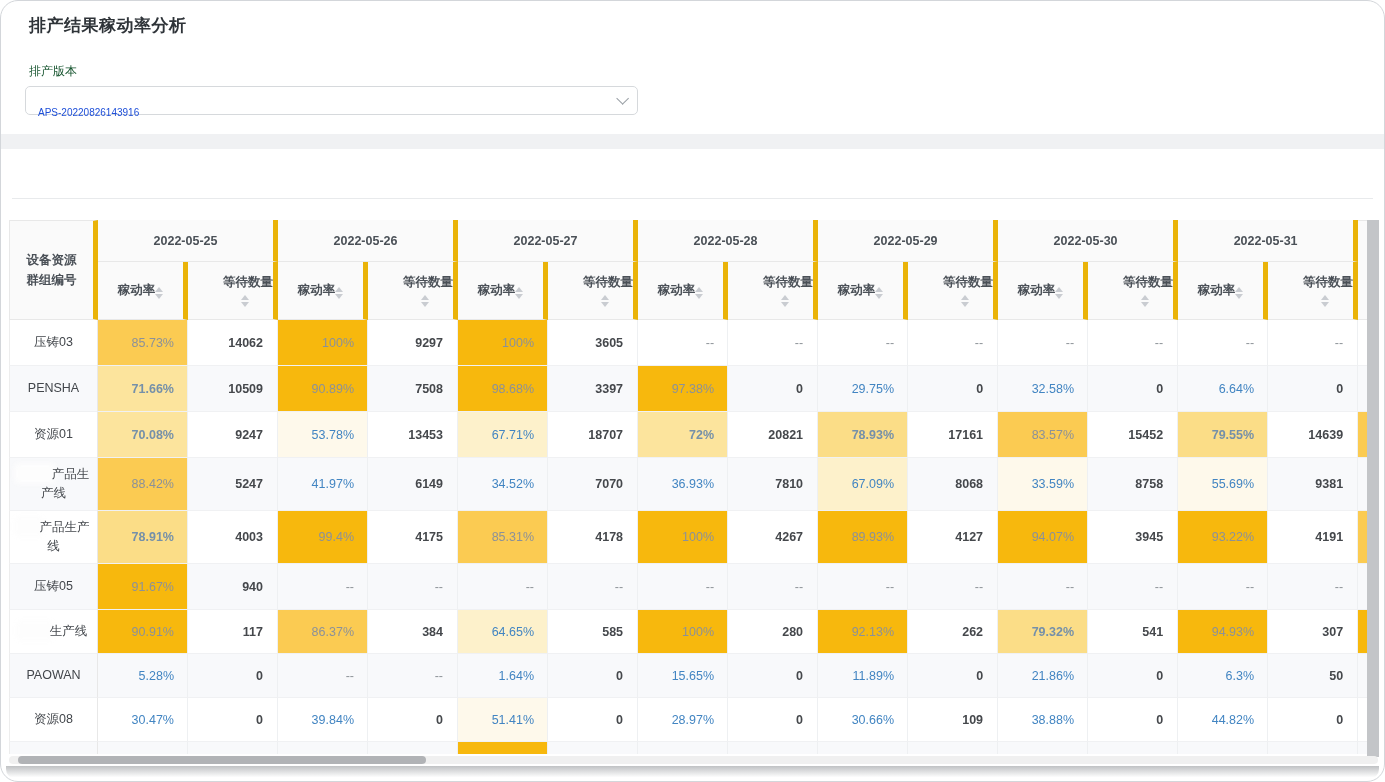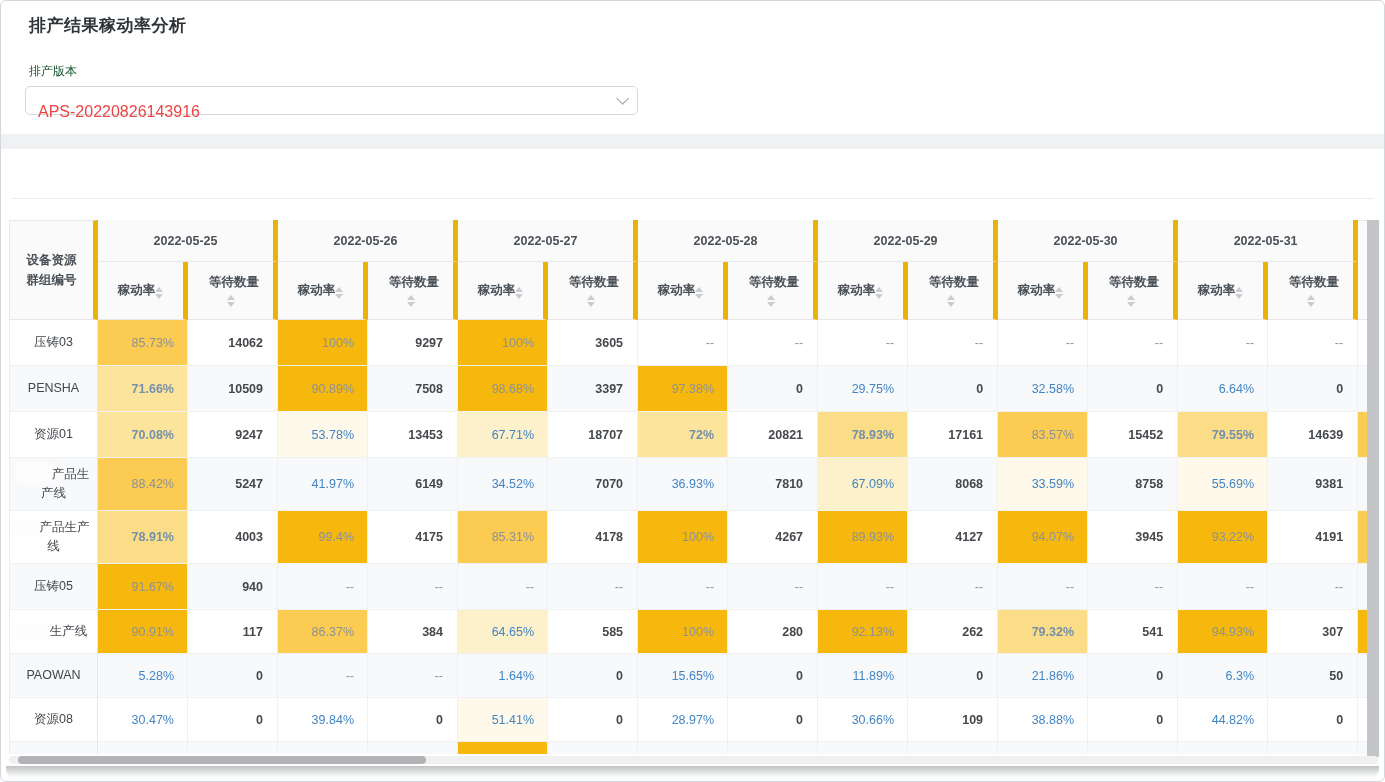--- a/index.html
+++ b/index.html
@@ -1,46 +1,46 @@
 <!DOCTYPE html>
 <html><head>
 <meta charset="utf-8">
 <style>
   * { margin:0; padding:0; box-sizing:border-box; }
   html,body { background:#ffffff; }
   body { font-family:"Liberation Sans","DejaVu Sans",sans-serif; width:1385px; height:782px; overflow:hidden; }
 
   .frame { position:relative; width:1385px; height:782px; background:#fff;
-           border:1px solid #d3d6da; border-radius:6px; overflow:hidden; }
+           border:1px solid #d3d6da; border-radius:18px; overflow:hidden; }
 
   
   .page-title { position:absolute; left:28px; top:13px; font-size:17px; font-weight:700; color:#2e3338; letter-spacing:.5px; }
   .filter-label { position:absolute; left:28px; top:62px; font-size:12px; color:#14532d; }
   .select { position:absolute; left:24px; top:85px; width:613px; height:29px;
             border:1px solid #d6d9dc; border-radius:5px; background:#fff;
             display:flex; align-items:center; padding:0 12px; cursor:pointer; }
-  .select-value { font-size:16px; color:#ef4444;margin-top:23px; }
+  .select-value { font-size:10px; color:#1d4ed8;margin-top:23px; }
   .chevron { margin-left:auto; width:9px; height:9px; border-right:1.6px solid #9aa0a6;
              border-bottom:1.6px solid #9aa0a6; transform:rotate(45deg) translateY(-3px); }
 
   .grey-band { position:absolute; left:0; top:133px; width:100%; height:15px; background:#f0f1f3; }
   .divider   { position:absolute; left:11px; right:11px; top:197px; height:1px; background:#e8eaec; }
 
   
   .table-wrap { position:absolute; left:8px; top:219px; width:1358px; height:534px; overflow:hidden; }
   table { border-collapse:separate; border-spacing:0; table-layout:fixed; width:1439px; }
   th, td { box-sizing:border-box; font-size:12.5px; overflow:hidden; }
 
   thead th { background:#fafafa; color:#4a5057; font-weight:700;
              border-right:5px solid #eab308; border-bottom:1px solid #e8e8e8; }
   thead tr.date-row th { height:42px; text-align:center; }
   thead tr.sub-row th { height:58px; }
   th.corner { border-left:1px solid #e8e8e8; border-top:1px solid #e8e8e8; text-align:center; line-height:1.6; padding:0 12px; }
   th.util-h { text-align:center; vertical-align:middle; }
-  th.wait-h { text-align:right; padding-right:14px; vertical-align:middle; }
+  th.wait-h { text-align:right; vertical-align:middle; }
   th.sliver-h { border-top:1px solid #e8e8e8; }
   .hdr-inline { display:inline-flex; align-items:flex-end; }
   .caret { display:inline-flex; flex-direction:column; gap:2px; }
   .caret i { display:block; width:0; height:0; border-left:4px solid transparent; border-right:4px solid transparent; }
   .caret .up { border-bottom:5px solid #c9ccd1; }
   .caret .dn { border-top:5px solid #c9ccd1; }
   .wait-caret { display:flex; justify-content:flex-end; margin-top:4px; padding-right:24px; }
 
   tbody td { border-right:1px solid #eef0f2; border-bottom:1px solid #f0f1f3; background:#fff; }
   tbody tr.stripe td { background:#f8f9fb; }

